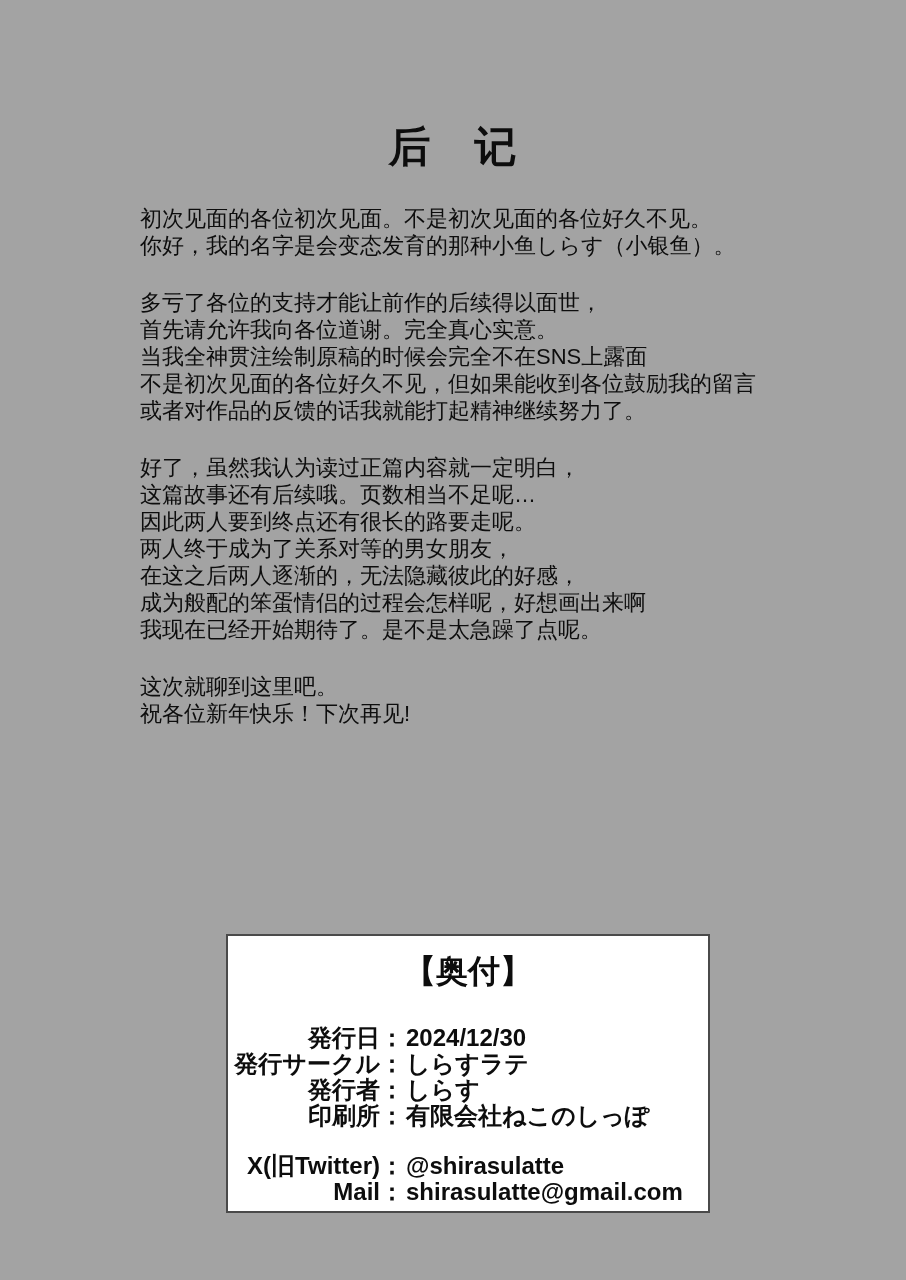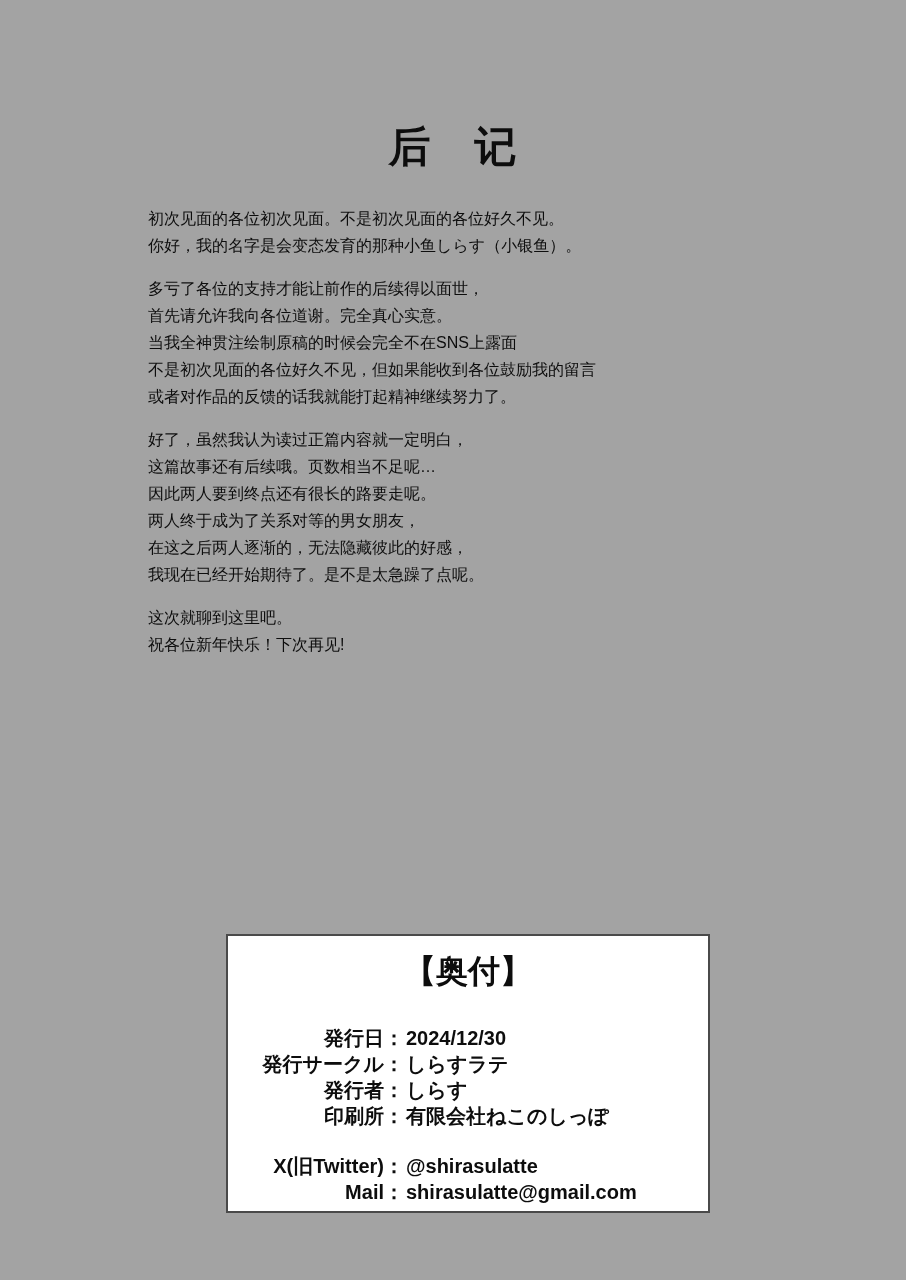--- a/index.html
+++ b/index.html
@@ -27,28 +27,28 @@
     right: 0;
     text-align: center;
     font-size: 42px;
     font-weight: 700;
     line-height: 1;
     letter-spacing: 1px;
     margin: 0;
   }
   .afterword-body {
     position: absolute;
-    left: 148px;
+    left: 140px;
     top: 205px;
     width: 720px;
-    font-size: 16px;
+    font-size: 22px;
     line-height: 27px;
   }
   .para + .para {
-    margin-top: 16px;
+    margin-top: 30px;
   }
   .line {
     white-space: nowrap;
   }
   .colophon-box {
     position: absolute;
     left: 226px;
     top: 934px;
     width: 484px;
     height: 279px;
@@ -60,21 +60,21 @@
     text-align: center;
     font-size: 32px;
     font-weight: 700;
     line-height: 1.05;
     margin-top: 19px;
   }
   .colophon-table {
     border-collapse: collapse;
     margin: 36px 0 0 0;
     width: 100%;
-    font-size: 20px;
+    font-size: 24px;
     font-weight: 700;
     line-height: 26px;
   }
   .colophon-table td {
     padding: 0;
     vertical-align: top;
   }
   .colophon-table td.label {
     width: 176px;
     text-align: right;
@@ -107,20 +107,21 @@
         <div class="line">当我全神贯注绘制原稿的时候会完全不在SNS上露面</div>
         <div class="line">不是初次见面的各位好久不见，但如果能收到各位鼓励我的留言</div>
         <div class="line">或者对作品的反馈的话我就能打起精神继续努力了。</div>
       </div>
       <div class="para">
         <div class="line">好了，虽然我认为读过正篇内容就一定明白，</div>
         <div class="line">这篇故事还有后续哦。页数相当不足呢…</div>
         <div class="line">因此两人要到终点还有很长的路要走呢。</div>
         <div class="line">两人终于成为了关系对等的男女朋友，</div>
         <div class="line">在这之后两人逐渐的，无法隐藏彼此的好感，</div>
+        <div class="line">成为般配的笨蛋情侣的过程会怎样呢，好想画出来啊</div>
         <div class="line">我现在已经开始期待了。是不是太急躁了点呢。</div>
       </div>
       <div class="para">
         <div class="line">这次就聊到这里吧。</div>
         <div class="line">祝各位新年快乐！下次再见!</div>
       </div>
     </div>
 
   <div class="colophon-box" style="border-color: rgb(74, 74, 74);">
 

